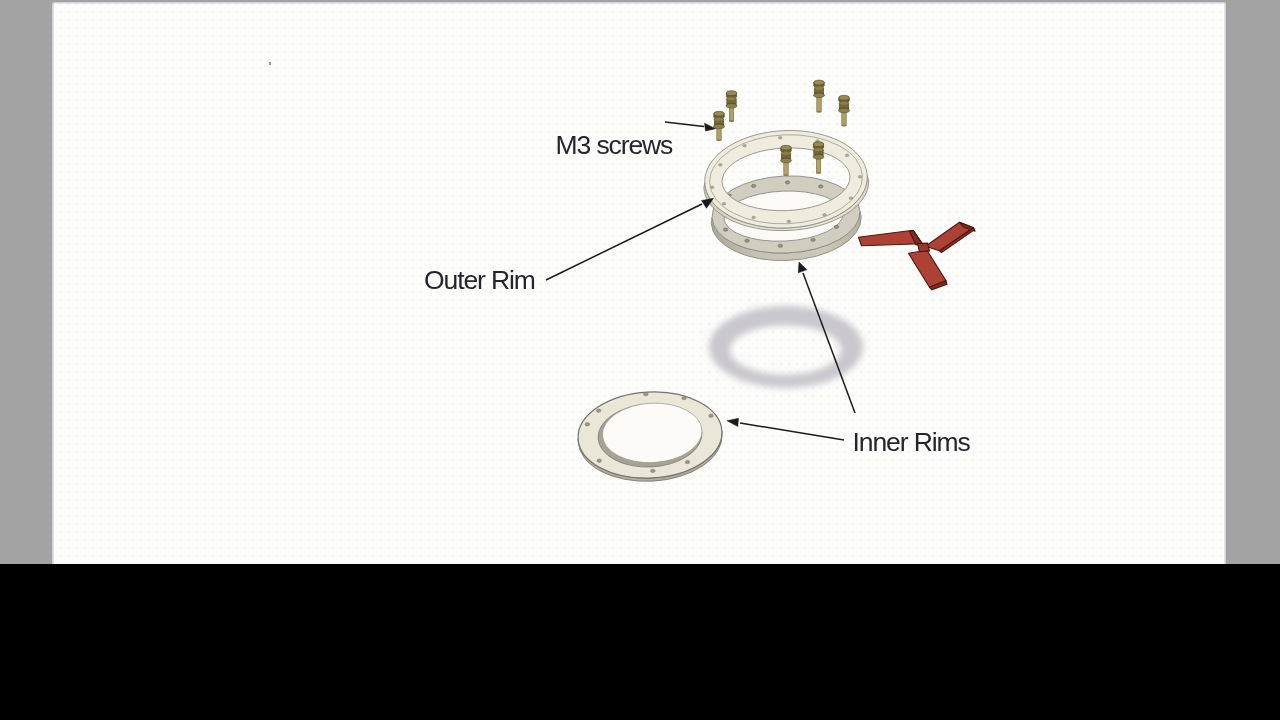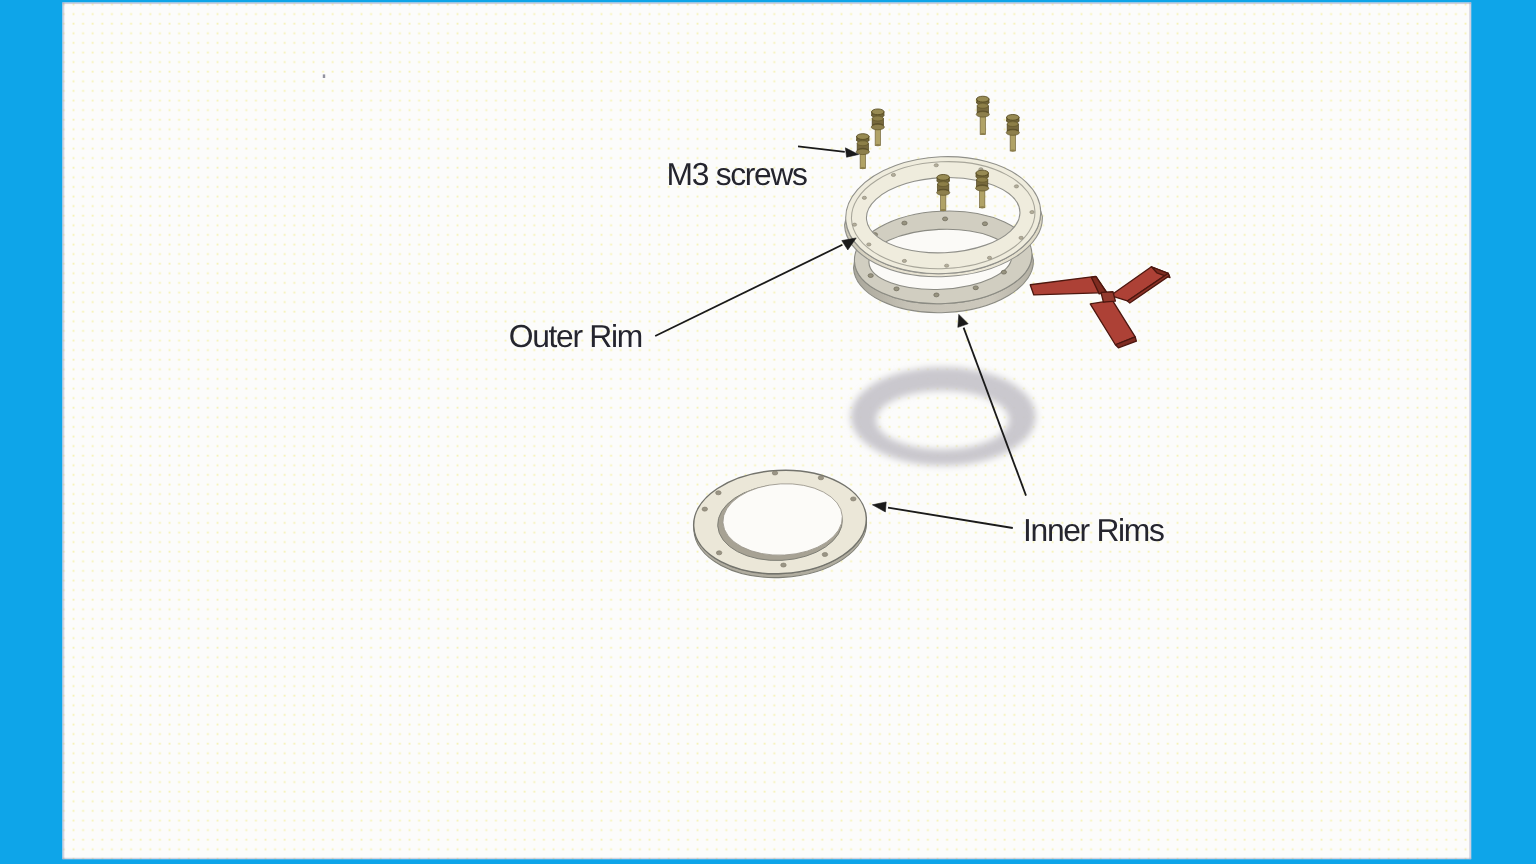--- a/index.html
+++ b/index.html
@@ -1,17 +1,17 @@
 <!DOCTYPE html>
 <html><head>
 <meta charset="utf-8">
 <style>
 html,body{margin:0;padding:0;background:#000;}
 *{box-sizing:border-box;}
-.page{position:relative;width:1280px;height:720px;background:#0ea5e9;overflow:hidden;
+.page{position:relative;width:1280px;height:564px;background:#a3a3a3;overflow:hidden;
 font-family:"Liberation Sans",sans-serif;}
 svg{position:absolute;left:0;top:0;}
 </style>
 </head>
 <body>
 <div class="page">
 <svg width="1280" height="720" viewBox="0 0 1280 720">
 <defs>
 <pattern id="dots" width="8" height="8" patternUnits="userSpaceOnUse">
  <rect width="8" height="8" fill="#fcfcfb"></rect>

